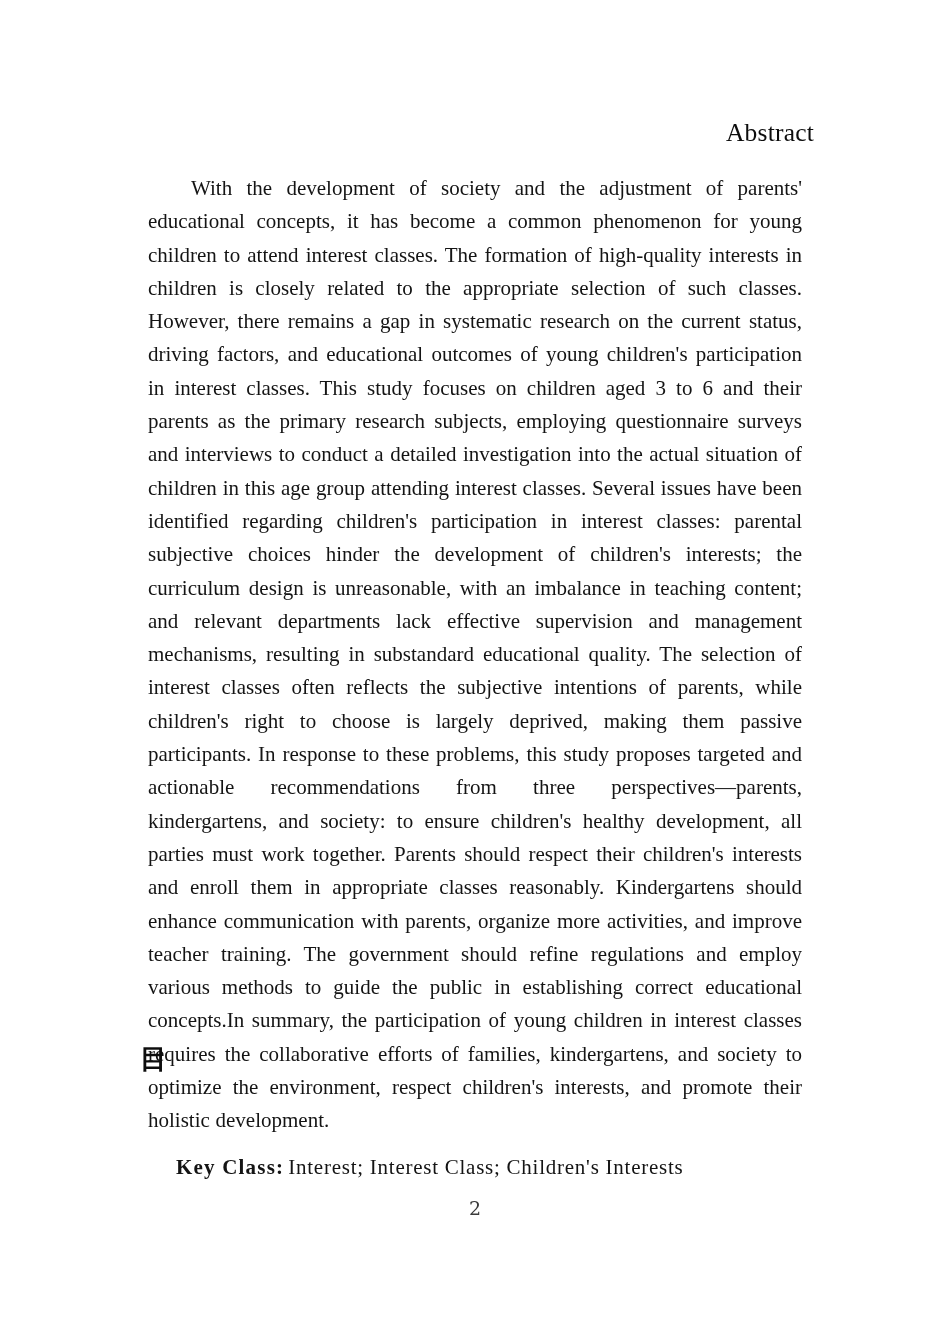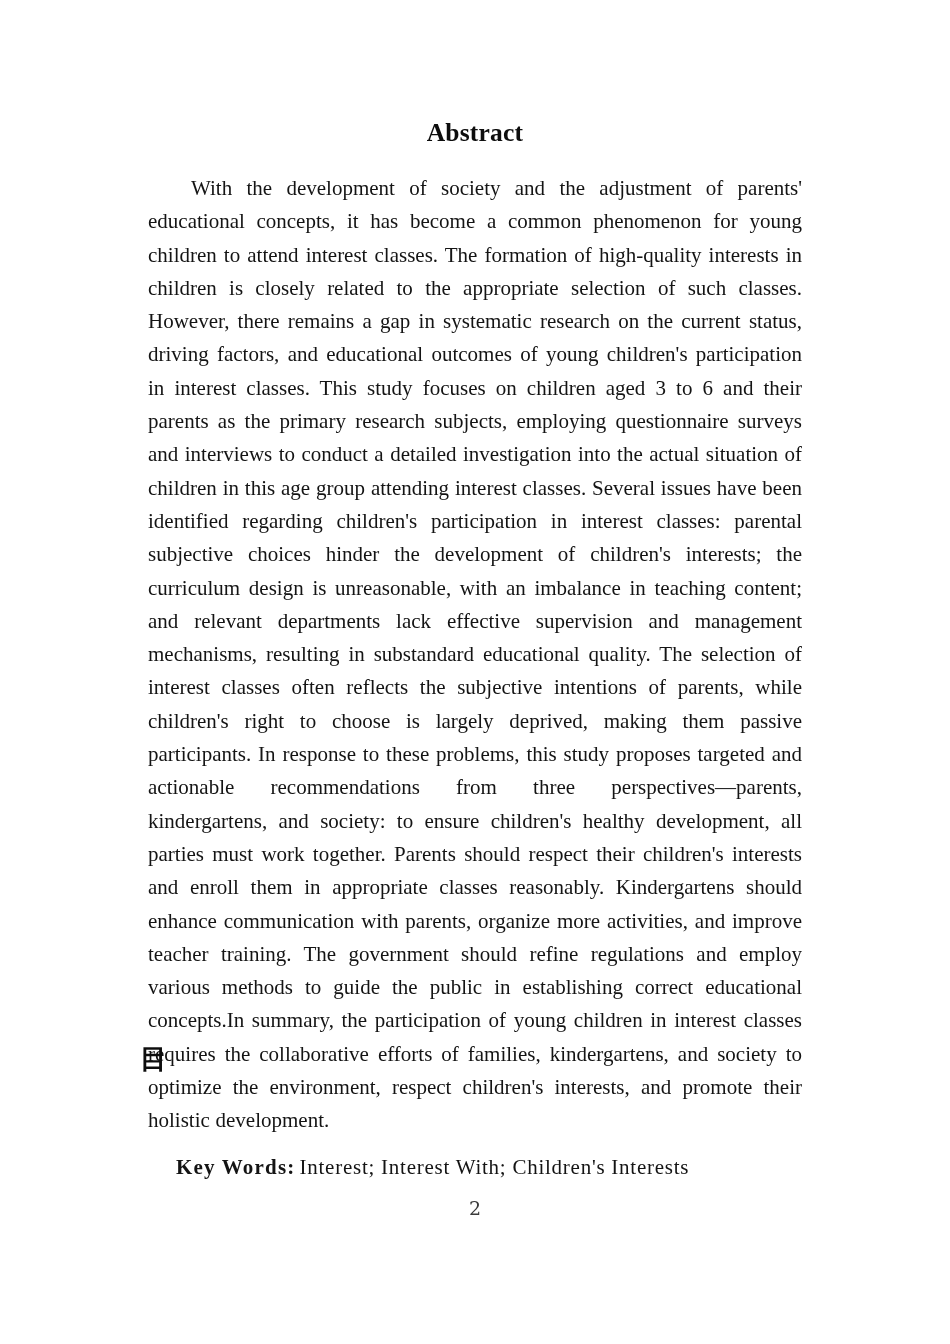--- a/index.html
+++ b/index.html
@@ -26,22 +26,22 @@
     left: 136px;
     top: 0;
     width: 678px;
   }
 
   
   .doc-title {
     margin: 0;
     padding-top: 116px;
     font-size: 25.5px;
-    font-weight: bold;
-    text-align: center;
+    font-weight: normal;
+    text-align: right;
     letter-spacing: 0.2px;
     line-height: 34px;
     color: #0d0d0d;
   }
 
   
   .abstract-body {
     margin: 12px;
     padding-top: 10px;
     font-size: 21px;
@@ -104,21 +104,21 @@
 
 <div class="page">
 
   <div class="content">
 
     <h1 class="doc-title">Abstract</h1>
 
     <p class="abstract-body">With the development of society and the adjustment of parents' educational concepts, it has become a common phenomenon for young children to attend interest classes. The formation of high-quality interests in children is closely related to the appropriate selection of such classes. However, there remains a gap in systematic research on the current status, driving factors, and educational outcomes of young children's participation in interest classes. This study focuses on children aged 3 to 6 and their parents as the primary research subjects, employing questionnaire surveys and interviews to conduct a detailed investigation into the actual situation of children in this age group attending interest classes. Several issues have been identified regarding children's participation in interest classes: parental subjective choices hinder the development of children's interests; the curriculum design is unreasonable, with an imbalance in teaching content; and relevant departments lack effective supervision and management mechanisms, resulting in substandard educational quality. The selection of interest classes often reflects the subjective intentions of parents, while children's right to choose is largely deprived, making them passive participants. In response to these problems, this study proposes targeted and actionable recommendations from three perspectives—parents, kindergartens, and society: to ensure children's healthy development, all parties must work together. Parents should respect their children's interests and enroll them in appropriate classes reasonably. Kindergartens should enhance communication with parents, organize more activities, and improve teacher training. The government should refine regulations and employ various methods to guide the public in establishing correct educational concepts.In summary, the participation of young children in interest classes requires the collaborative efforts of families, kindergartens, and society to optimize the environment, respect children's interests, and promote their holistic development.</p>
 
     <p class="keywords-line">
-      <span class="kw-label">Key Words:</span><span class="kw-values">Interest; Interest With; Children's Interests</span>
+      <span class="kw-label">Key Class:</span><span class="kw-values">Interest; Interest Class; Children's Interests</span>
     </p>
 
   </div>
 
   <div class="cjk-marker">目</div>
 
   <div class="page-number">2</div>
 
 </div>
 

